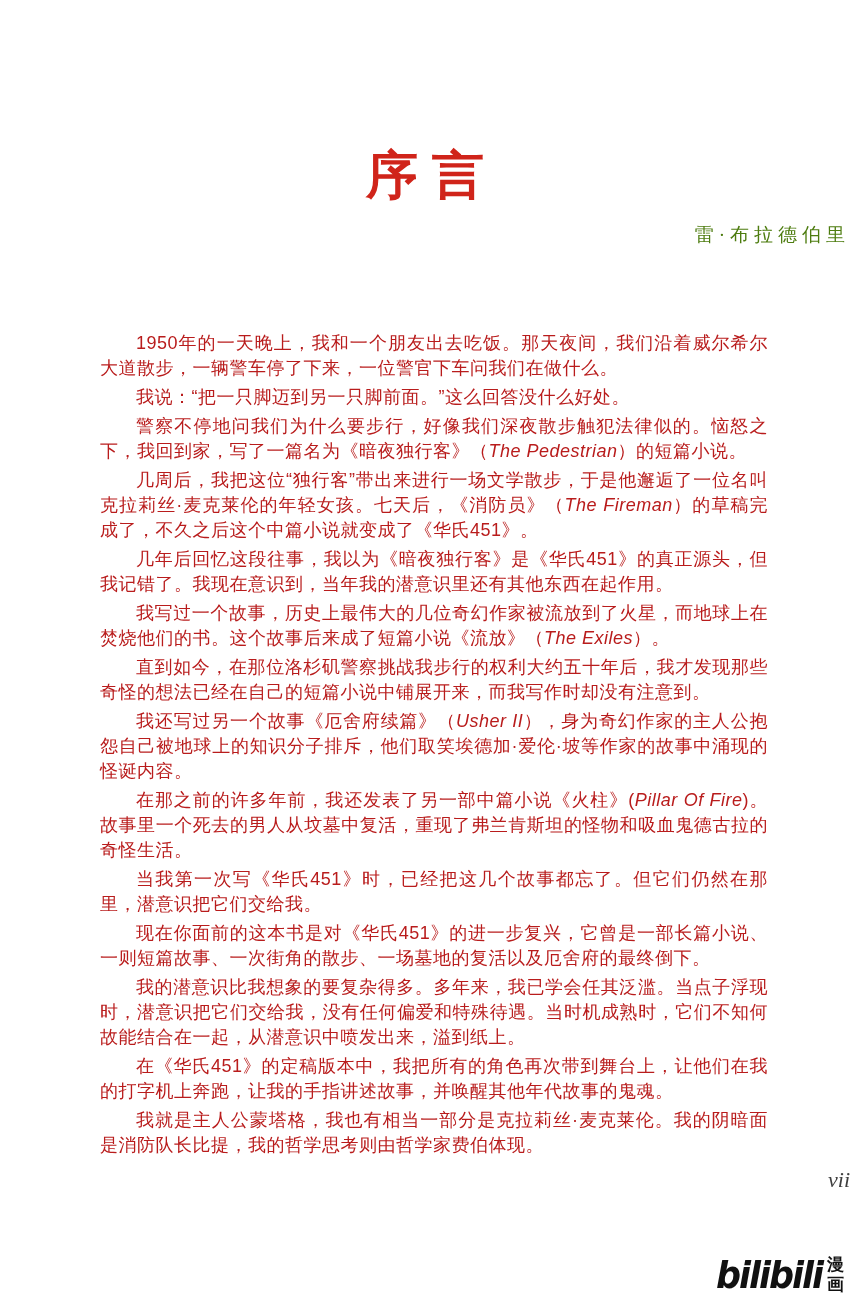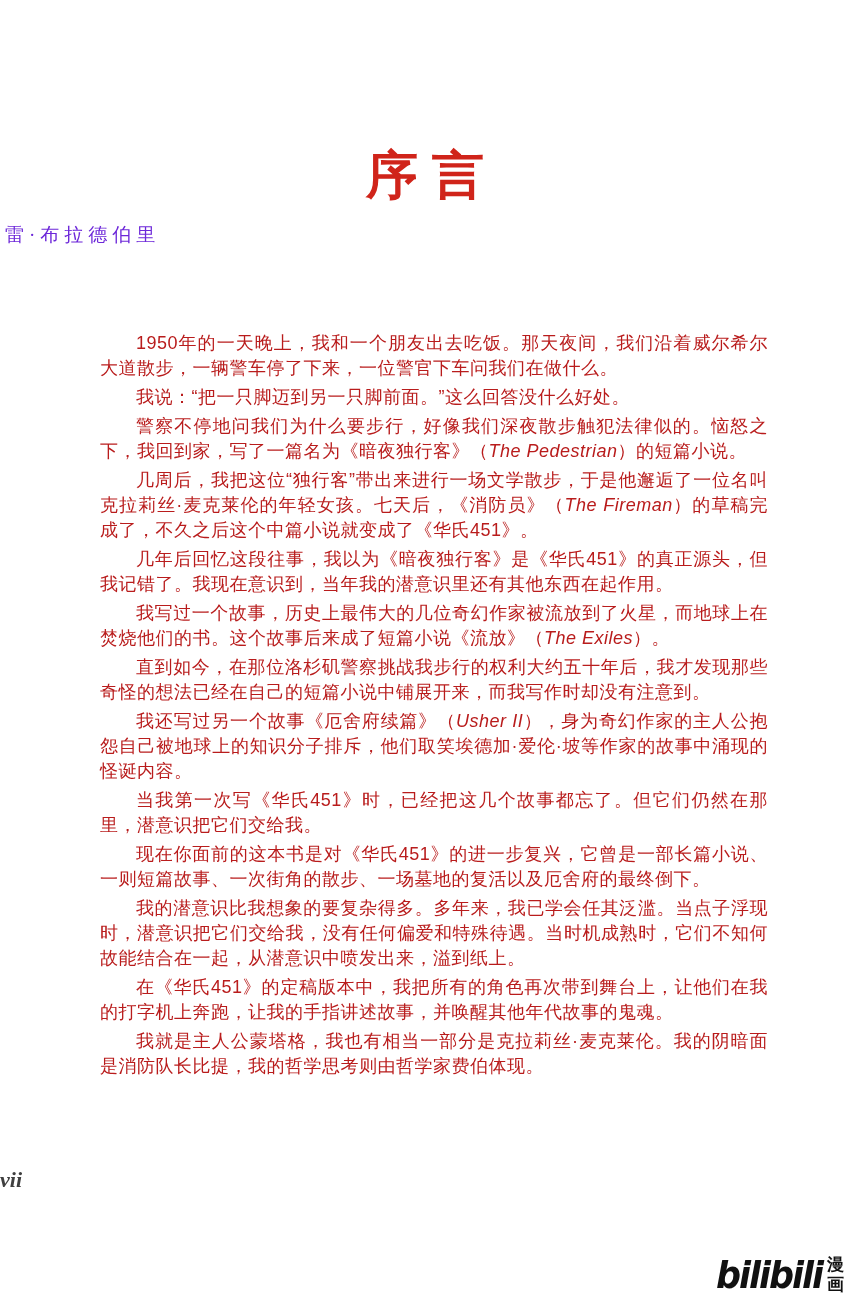--- a/index.html
+++ b/index.html
@@ -31,24 +31,24 @@
     letter-spacing: 14px;
     text-indent: 14px; 
     line-height: 72px;
     margin: 0;
   }
   .author {
     position: absolute;
     top: 222px;
     left: 0;
     width: 100%;
-    text-align: left;
+    text-align: right;
     font-family: "Liberation Serif", serif;
     font-size: 19px;
-    color: #6d28d9;
+    color: #4d7c0f;
     letter-spacing: 5px;
     text-indent: 5px;
     line-height: 26px;
   }
   .preface-body {
     position: absolute;
     top: 331px;
     left: 100px;
     width: 668px;
   }
@@ -63,27 +63,26 @@
   }
   .preface-body p span.en {
     font-style: italic;
     letter-spacing: 0.5px;
   }
   .page-number {
     position: absolute;
     top: 1166px;
     left: 0;
     width: 100%;
-    text-align: left;
+    text-align: right;
     font-family: "Liberation Serif", serif;
     font-style: italic;
     font-size: 22px;
     color: #3f3f3f;
     line-height: 28px;
-    font-weight: bold;
   }
   .brand-logo {
     position: absolute;
     right: 6px;
     bottom: 10px;
     display: flex;
     align-items: center;
     color: #111111;
     justify-content: flex-end;
   }
@@ -117,20 +116,21 @@
 
   <div class="preface-body">
       <p><span>1950年的一天晚上，我和一个朋友出去吃饭。那天夜间，我们沿着威尔希尔大道散步，一辆警车停了下来，一位警官下车问我们在做什么。</span></p>
       <p><span>我说：“把一只脚迈到另一只脚前面。”这么回答没什么好处。</span></p>
       <p><span>警察不停地问我们为什么要步行，好像我们深夜散步触犯法律似的。恼怒之下，我回到家，写了一篇名为《暗夜独行客》（</span><span class="en">The Pedestrian</span><span>）的短篇小说。</span></p>
       <p><span>几周后，我把这位“独行客”带出来进行一场文学散步，于是他邂逅了一位名叫克拉莉丝·麦克莱伦的年轻女孩。七天后，《消防员》（</span><span class="en">The Fireman</span><span>）的草稿完成了，不久之后这个中篇小说就变成了《华氏451》。</span></p>
       <p><span>几年后回忆这段往事，我以为《暗夜独行客》是《华氏451》的真正源头，但我记错了。我现在意识到，当年我的潜意识里还有其他东西在起作用。</span></p>
       <p><span>我写过一个故事，历史上最伟大的几位奇幻作家被流放到了火星，而地球上在焚烧他们的书。这个故事后来成了短篇小说《流放》（</span><span class="en">The Exiles</span><span>）。</span></p>
       <p><span>直到如今，在那位洛杉矶警察挑战我步行的权利大约五十年后，我才发现那些奇怪的想法已经在自己的短篇小说中铺展开来，而我写作时却没有注意到。</span></p>
       <p><span>我还写过另一个故事《厄舍府续篇》（</span><span class="en">Usher II</span><span>），身为奇幻作家的主人公抱怨自己被地球上的知识分子排斥，他们取笑埃德加·爱伦·坡等作家的故事中涌现的怪诞内容。</span></p>
+      <p><span>在那之前的许多年前，我还发表了另一部中篇小说《火柱》(</span><span class="en">Pillar Of Fire</span><span>)。故事里一个死去的男人从坟墓中复活，重现了弗兰肯斯坦的怪物和吸血鬼德古拉的奇怪生活。</span></p>
       <p><span>当我第一次写《华氏451》时，已经把这几个故事都忘了。但它们仍然在那里，潜意识把它们交给我。</span></p>
       <p><span>现在你面前的这本书是对《华氏451》的进一步复兴，它曾是一部长篇小说、一则短篇故事、一次街角的散步、一场墓地的复活以及厄舍府的最终倒下。</span></p>
       <p><span>我的潜意识比我想象的要复杂得多。多年来，我已学会任其泛滥。当点子浮现时，潜意识把它们交给我，没有任何偏爱和特殊待遇。当时机成熟时，它们不知何故能结合在一起，从潜意识中喷发出来，溢到纸上。</span></p>
       <p><span>在《华氏451》的定稿版本中，我把所有的角色再次带到舞台上，让他们在我的打字机上奔跑，让我的手指讲述故事，并唤醒其他年代故事的鬼魂。</span></p>
       <p><span>我就是主人公蒙塔格，我也有相当一部分是克拉莉丝·麦克莱伦。我的阴暗面是消防队长比提，我的哲学思考则由哲学家费伯体现。</span></p>
     </div>
 
   <div class="page-number">vii</div>
 
   <div class="brand-logo">

